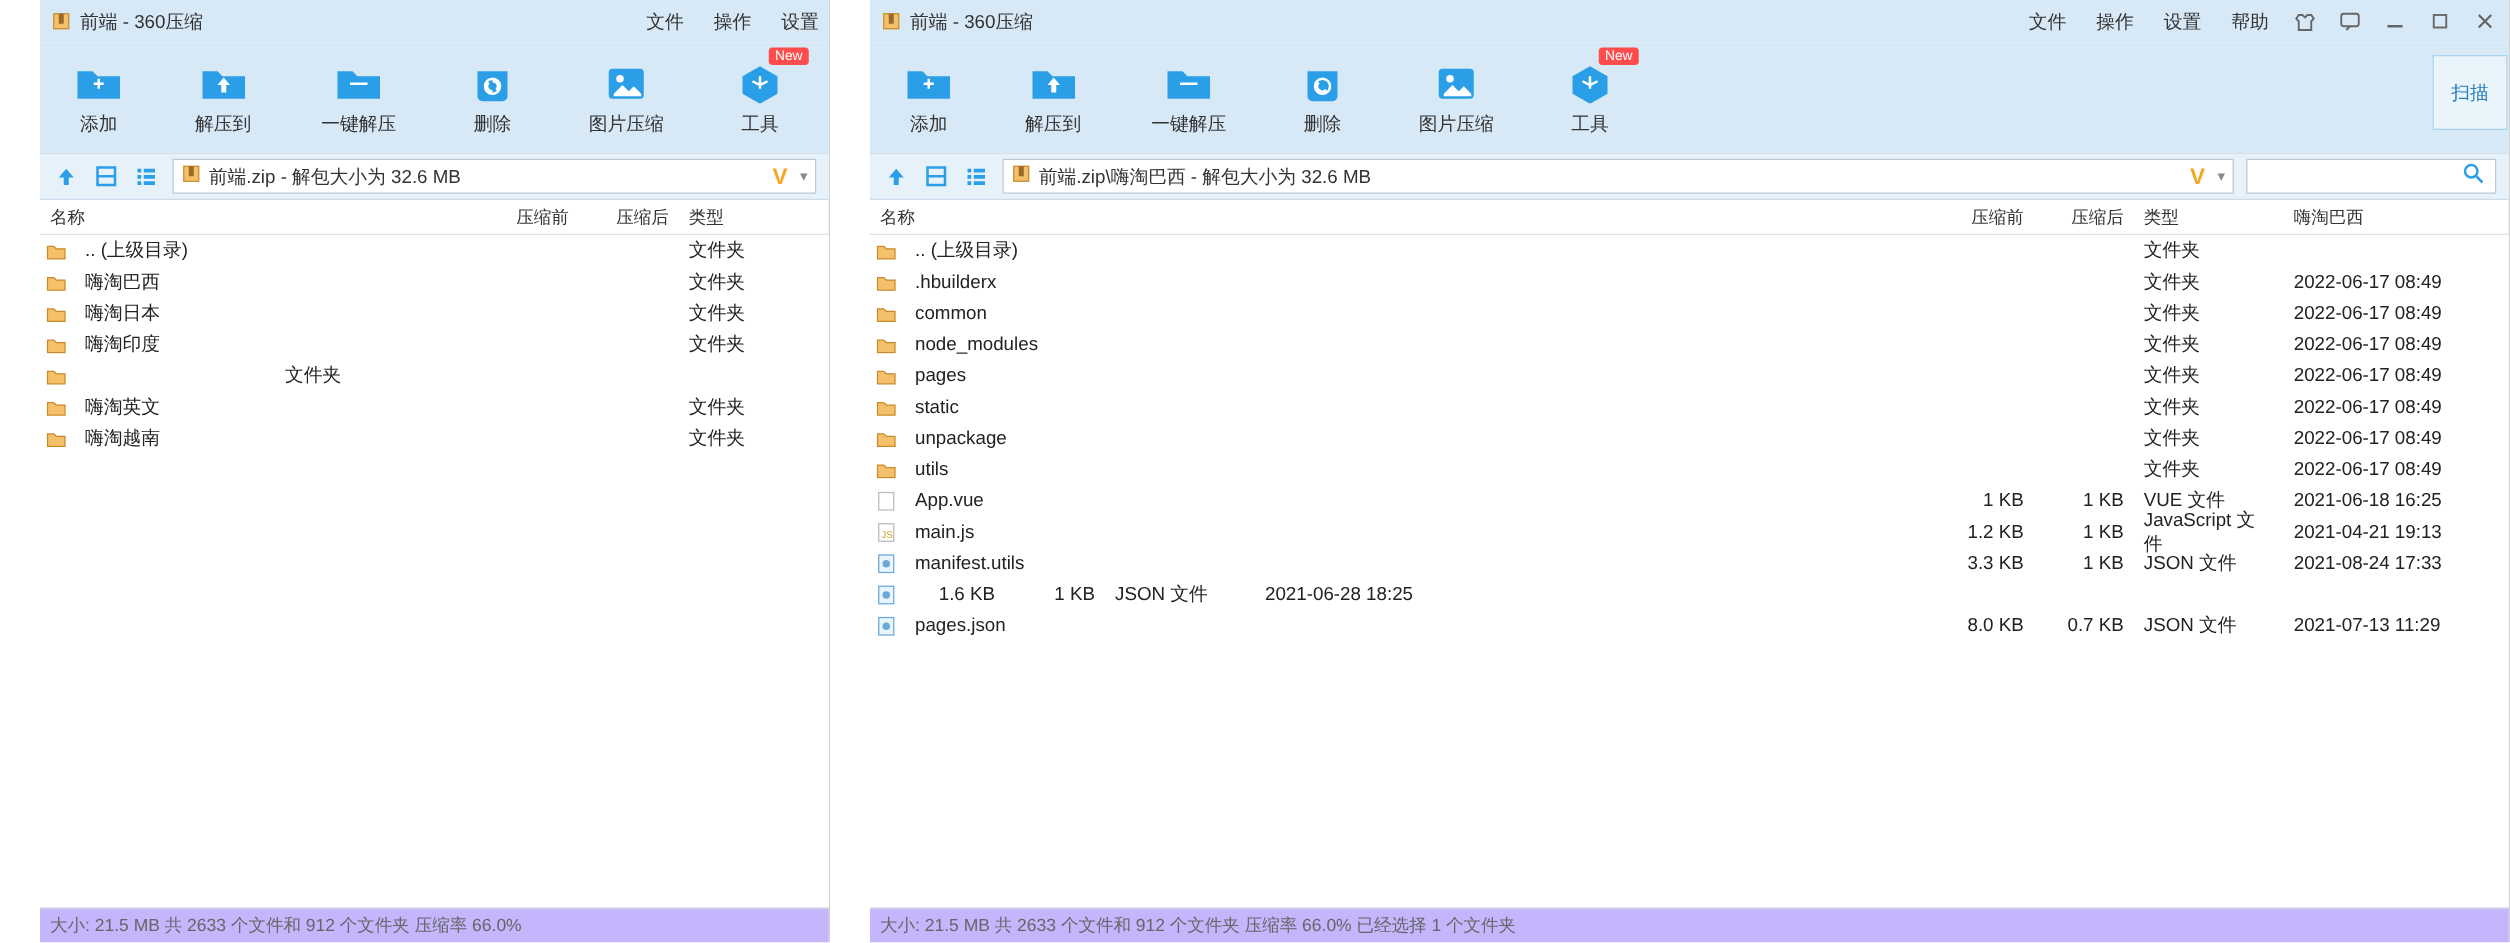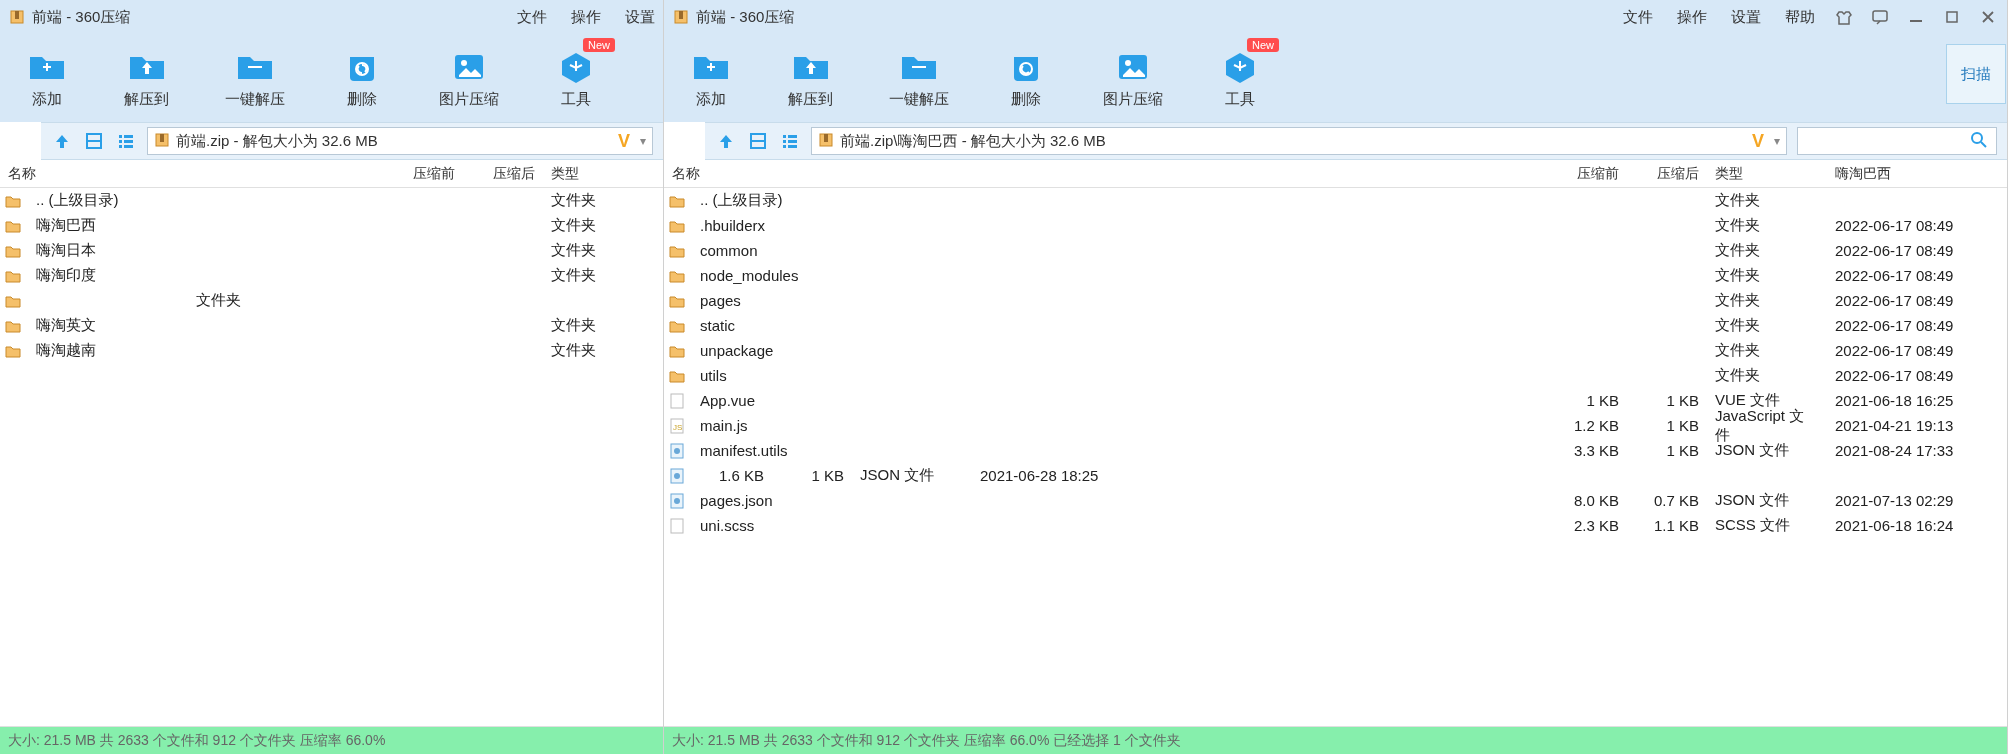--- a/index.html
+++ b/index.html
@@ -1,51 +1,51 @@
 <!DOCTYPE html>
 <html><head>
 <meta charset="utf-8">
 <style>
 * { box-sizing: border-box; margin: 0; padding: 0; font-family: "Microsoft YaHei", Arial, sans-serif; }
 body { display: flex; width: 2008px; height: 754px; background: #fff; font-size: 15px; }
-.pane { display: flex; flex-direction: column; border-right: 1px solid #d0d0d0; }
+.pane { display: flex; flex-direction: column; border-right: 1px solid #d0d0d0; padding-left: 32px; }
 .pane.left { width: 664px; }
 .pane.right { width: 1344px; }
 .titlebar { height: 34px; display: flex; align-items: center; background: #d7e8f7; padding: 0 8px; }
 .titlebar .app-icon { width: 18px; height: 18px; margin-right: 6px; display:flex; align-items:center; justify-content:center; }
 .titlebar .title-text { flex: 1; color: #333; font-size: 15px; }
 .titlebar .menu { display: flex; gap: 24px; color: #333; font-size: 15px; }
 .titlebar .menu span { cursor: pointer; }
 .winbtns { display:flex; align-items:center; gap: 14px; margin-left: 18px; }
 .winbtns .wb { width: 22px; height: 22px; display:flex; align-items:center; justify-content:center; color:#555; }
 .toolbar { height: 88px; display: flex; align-items: center; background: #d7e8f7; padding: 0 26px; gap: 56px; position:relative; }
 .tool-btn { display: flex; flex-direction: column; align-items: center; gap: 6px; cursor:pointer; }
 .tool-btn .ticon { width: 42px; height: 36px; display:flex; align-items:center; justify-content:center; position:relative; }
 .tool-btn .tlabel { font-size: 15px; color: #333; }
 .badge-new { position:absolute; top:-10px; right:-18px; background:#ff4d4d; color:#fff; font-size:11px; padding:1px 5px; border-radius:3px; }
 .scan-box { position:absolute; right:1px; top:10px; width:60px; height:60px; border:1px solid #a9d2ec; display:flex; align-items:center; justify-content:center; color:#2a7ebf; font-size:15px; background:#eaf4fb; }
-.pathbar { height: 38px; display:flex; align-items:center; background:#e7f1fa; padding:0 10px; gap:10px; border-top:1px solid #c8dceb; border-bottom:1px solid #c8dceb;margin-left:41px; }
+.pathbar { height: 38px; display:flex; align-items:center; background:#e7f1fa; padding:0 10px; gap:10px; border-top:1px solid #c8dceb; border-bottom:1px solid #c8dceb; }
 .pathbar .nav-icon { width:22px; height:22px; display:flex; align-items:center; justify-content:center; color:#2a7ebf; cursor:pointer; }
 .pathfield { flex:1; height:28px; background:#fff; border:1px solid #b8c8d6; display:flex; align-items:center; padding:0 6px; gap:6px; }
 .pathfield .pf-text { flex:1; color:#333; font-size:15px; }
 .pathfield .v { color:#f5a623; font-weight:bold; font-size:18px; margin-right:4px; }
 .pathfield .dropdown { color:#888; font-size:12px; }
 .searchbox { width:200px; height:28px; background:#fff; border:1px solid #b8c8d6; display:flex; align-items:center; justify-content:flex-end; padding:0 8px; }
 .searchbox .sicon { color:#2a7ebf; }
 .headerrow { height:28px; display:flex; align-items:center; border-bottom:1px solid #e0e0e0; font-size:14px; color:#333; }
 .col { padding:0 8px; }
 .c-name { flex:1; }
 .c-before { width:80px; text-align:right; }
 .c-after { width:80px; text-align:right; }
 .c-type { width:120px; }
 .c-date { width:180px; }
 .filelist { flex:1; overflow:auto; background:#fff; }
 .row { height:25px; display:flex; align-items:center; font-size:15px; color:#222; cursor:pointer; }
 .row .ficon { width:18px; height:18px; margin:0 6px 0 4px; display:flex; align-items:center; justify-content:center; }
-.statusbar { height:28px; display:flex; align-items:center; padding:0 8px; font-size:14px; color:#666; border-top:1px solid #e0e0e0; background:#86efac; }
+.statusbar { height:28px; display:flex; align-items:center; padding:0 8px; font-size:14px; color:#666; border-top:1px solid #e0e0e0; background:#c4b5fd; }
 
 .svg-folder { width:16px; height:14px; }
 .svg-file { width:14px; height:16px; }
 </style>
 </head>
 <body>
 
 <div class="pane left">
   <div class="titlebar">
     <span class="app-icon">
@@ -554,30 +554,18 @@
         <span class="ficon">
           <svg class="svg-file" viewBox="0 0 14 16">
             <rect x="1" y="1" width="12" height="14" fill="#eaf4fb" stroke="#6aa8d8"></rect>
             <circle cx="7" cy="8" r="3" fill="#6aa8d8"></circle>
           </svg>
         </span>
         <div class="col c-name">pages.json</div>
         <div class="col c-before">8.0 KB</div>
         <div class="col c-after">0.7 KB</div>
         <div class="col c-type">JSON 文件</div>
-        <div class="col c-date">2021-07-13 02:29</div>
-      </div>
-      <div class="row">
-        <span class="ficon">
-          <svg class="svg-file" viewBox="0 0 14 16">
-            <rect x="1" y="1" width="12" height="14" fill="#fff" stroke="#bbb"></rect>
-          </svg>
-        </span>
-        <div class="col c-name">uni.scss</div>
-        <div class="col c-before">2.3 KB</div>
-        <div class="col c-after">1.1 KB</div>
-        <div class="col c-type">SCSS 文件</div>
-        <div class="col c-date">2021-06-18 16:24</div>
+        <div class="col c-date">2021-07-13 11:29</div>
       </div>
     </div>
 
   <div class="statusbar">大小: 21.5 MB 共 2633 个文件和 912 个文件夹 压缩率 66.0% 已经选择 1 个文件夹</div>
 </div>
 
 </body></html>

